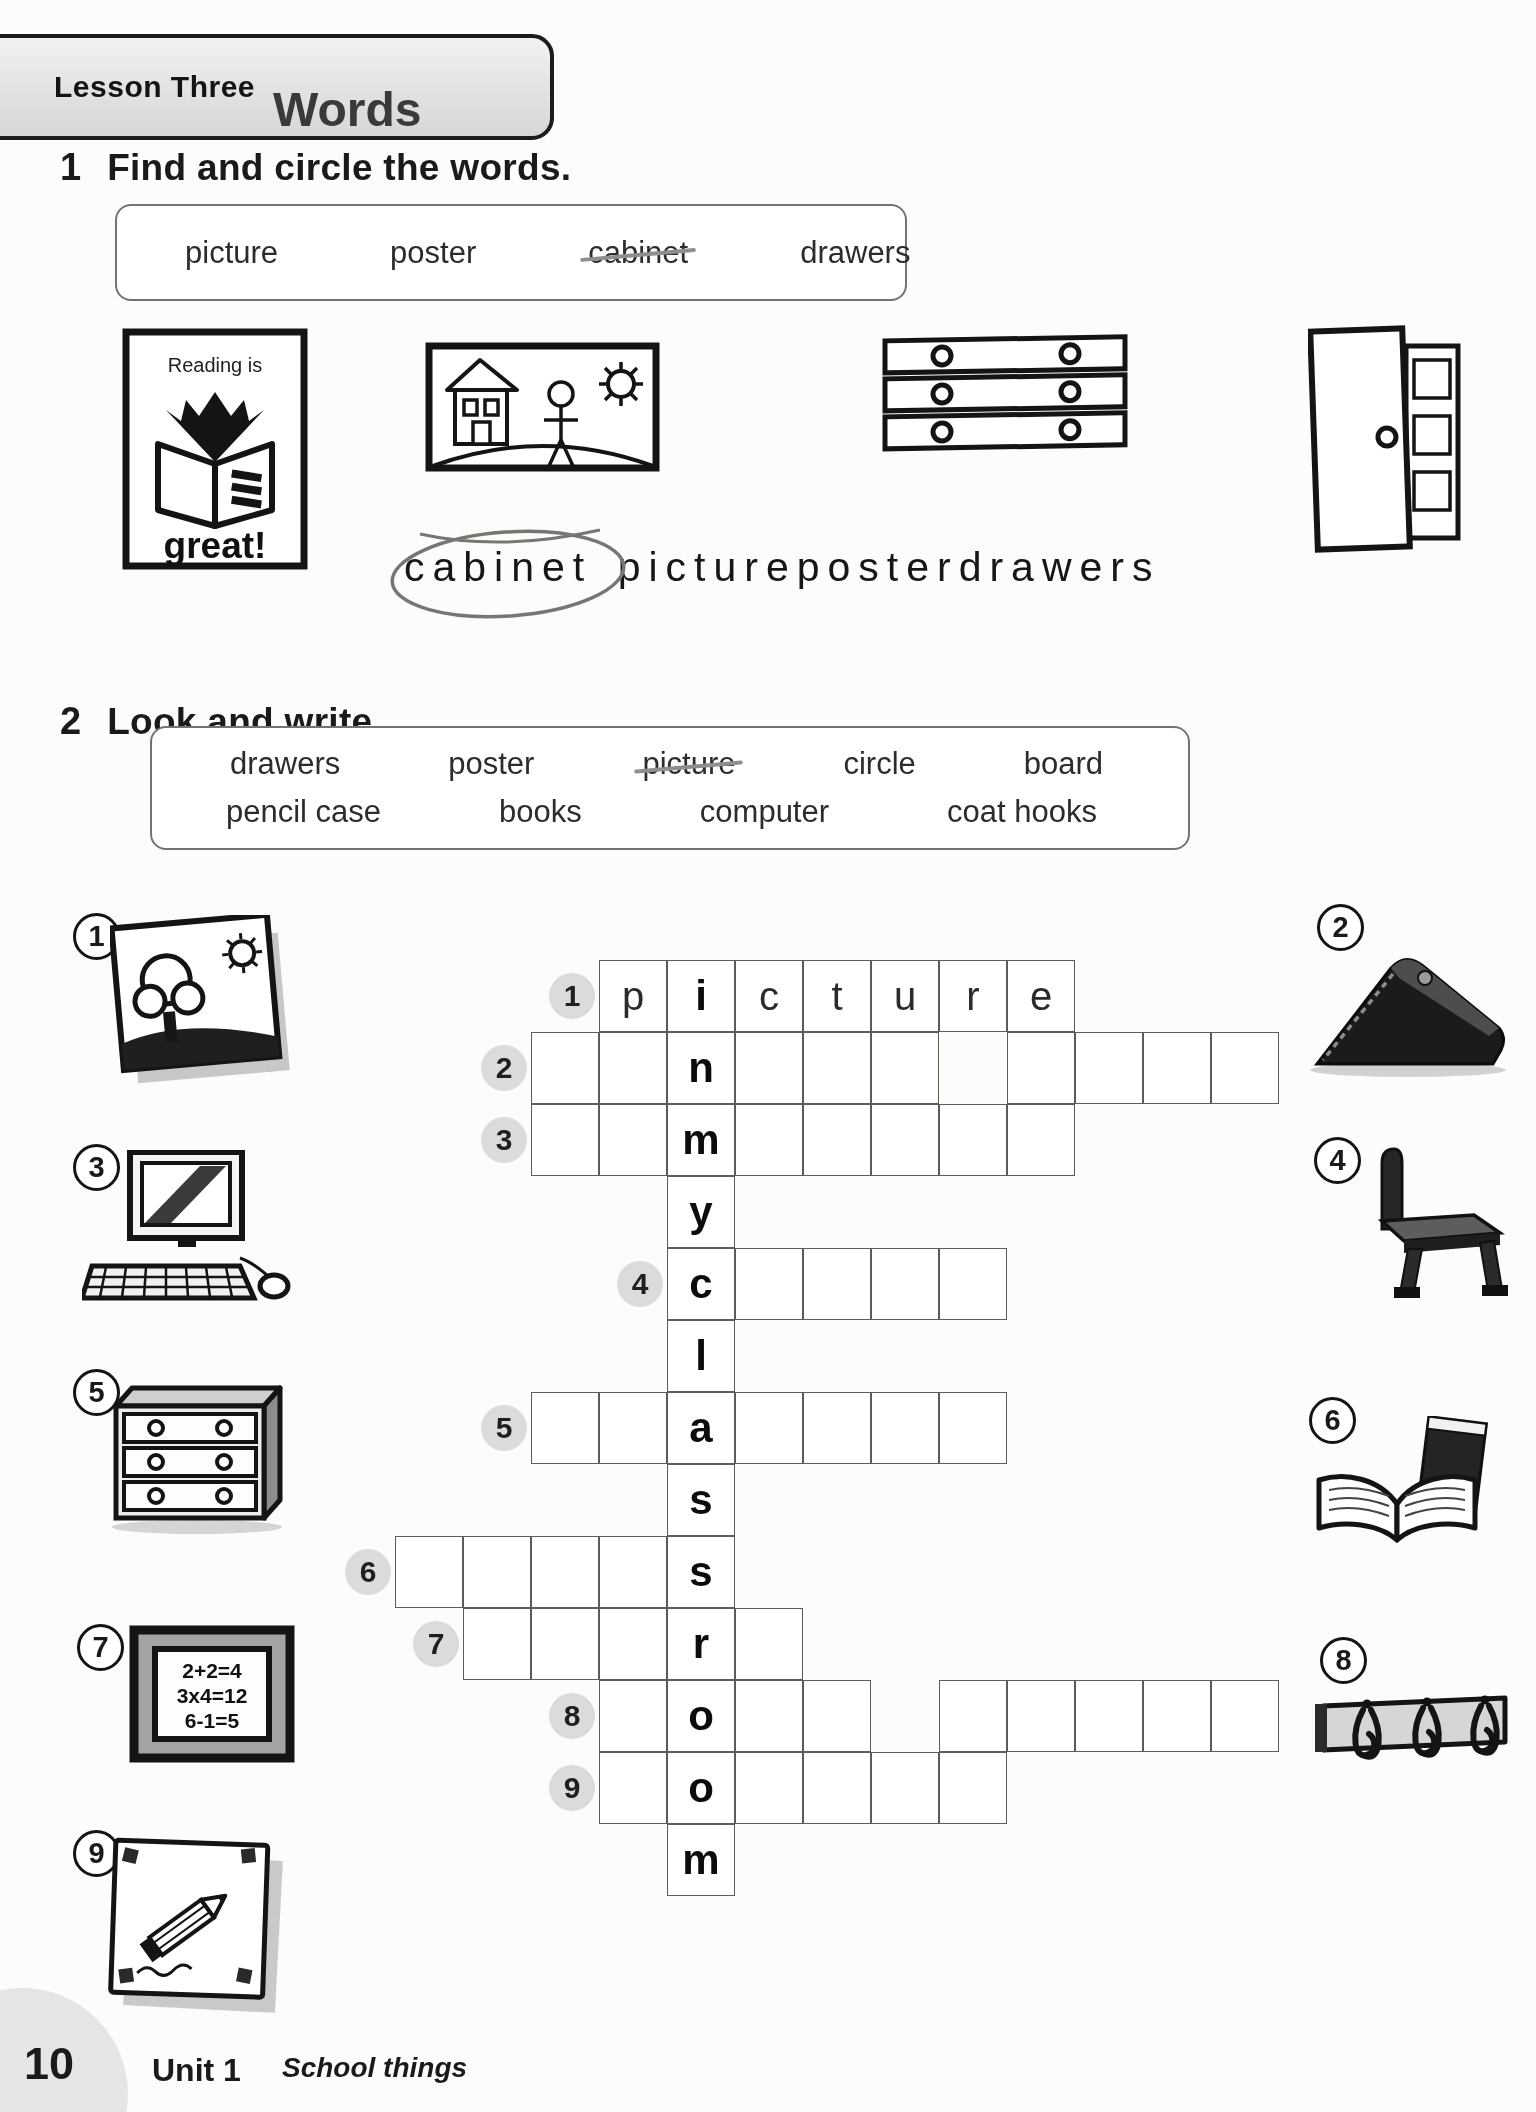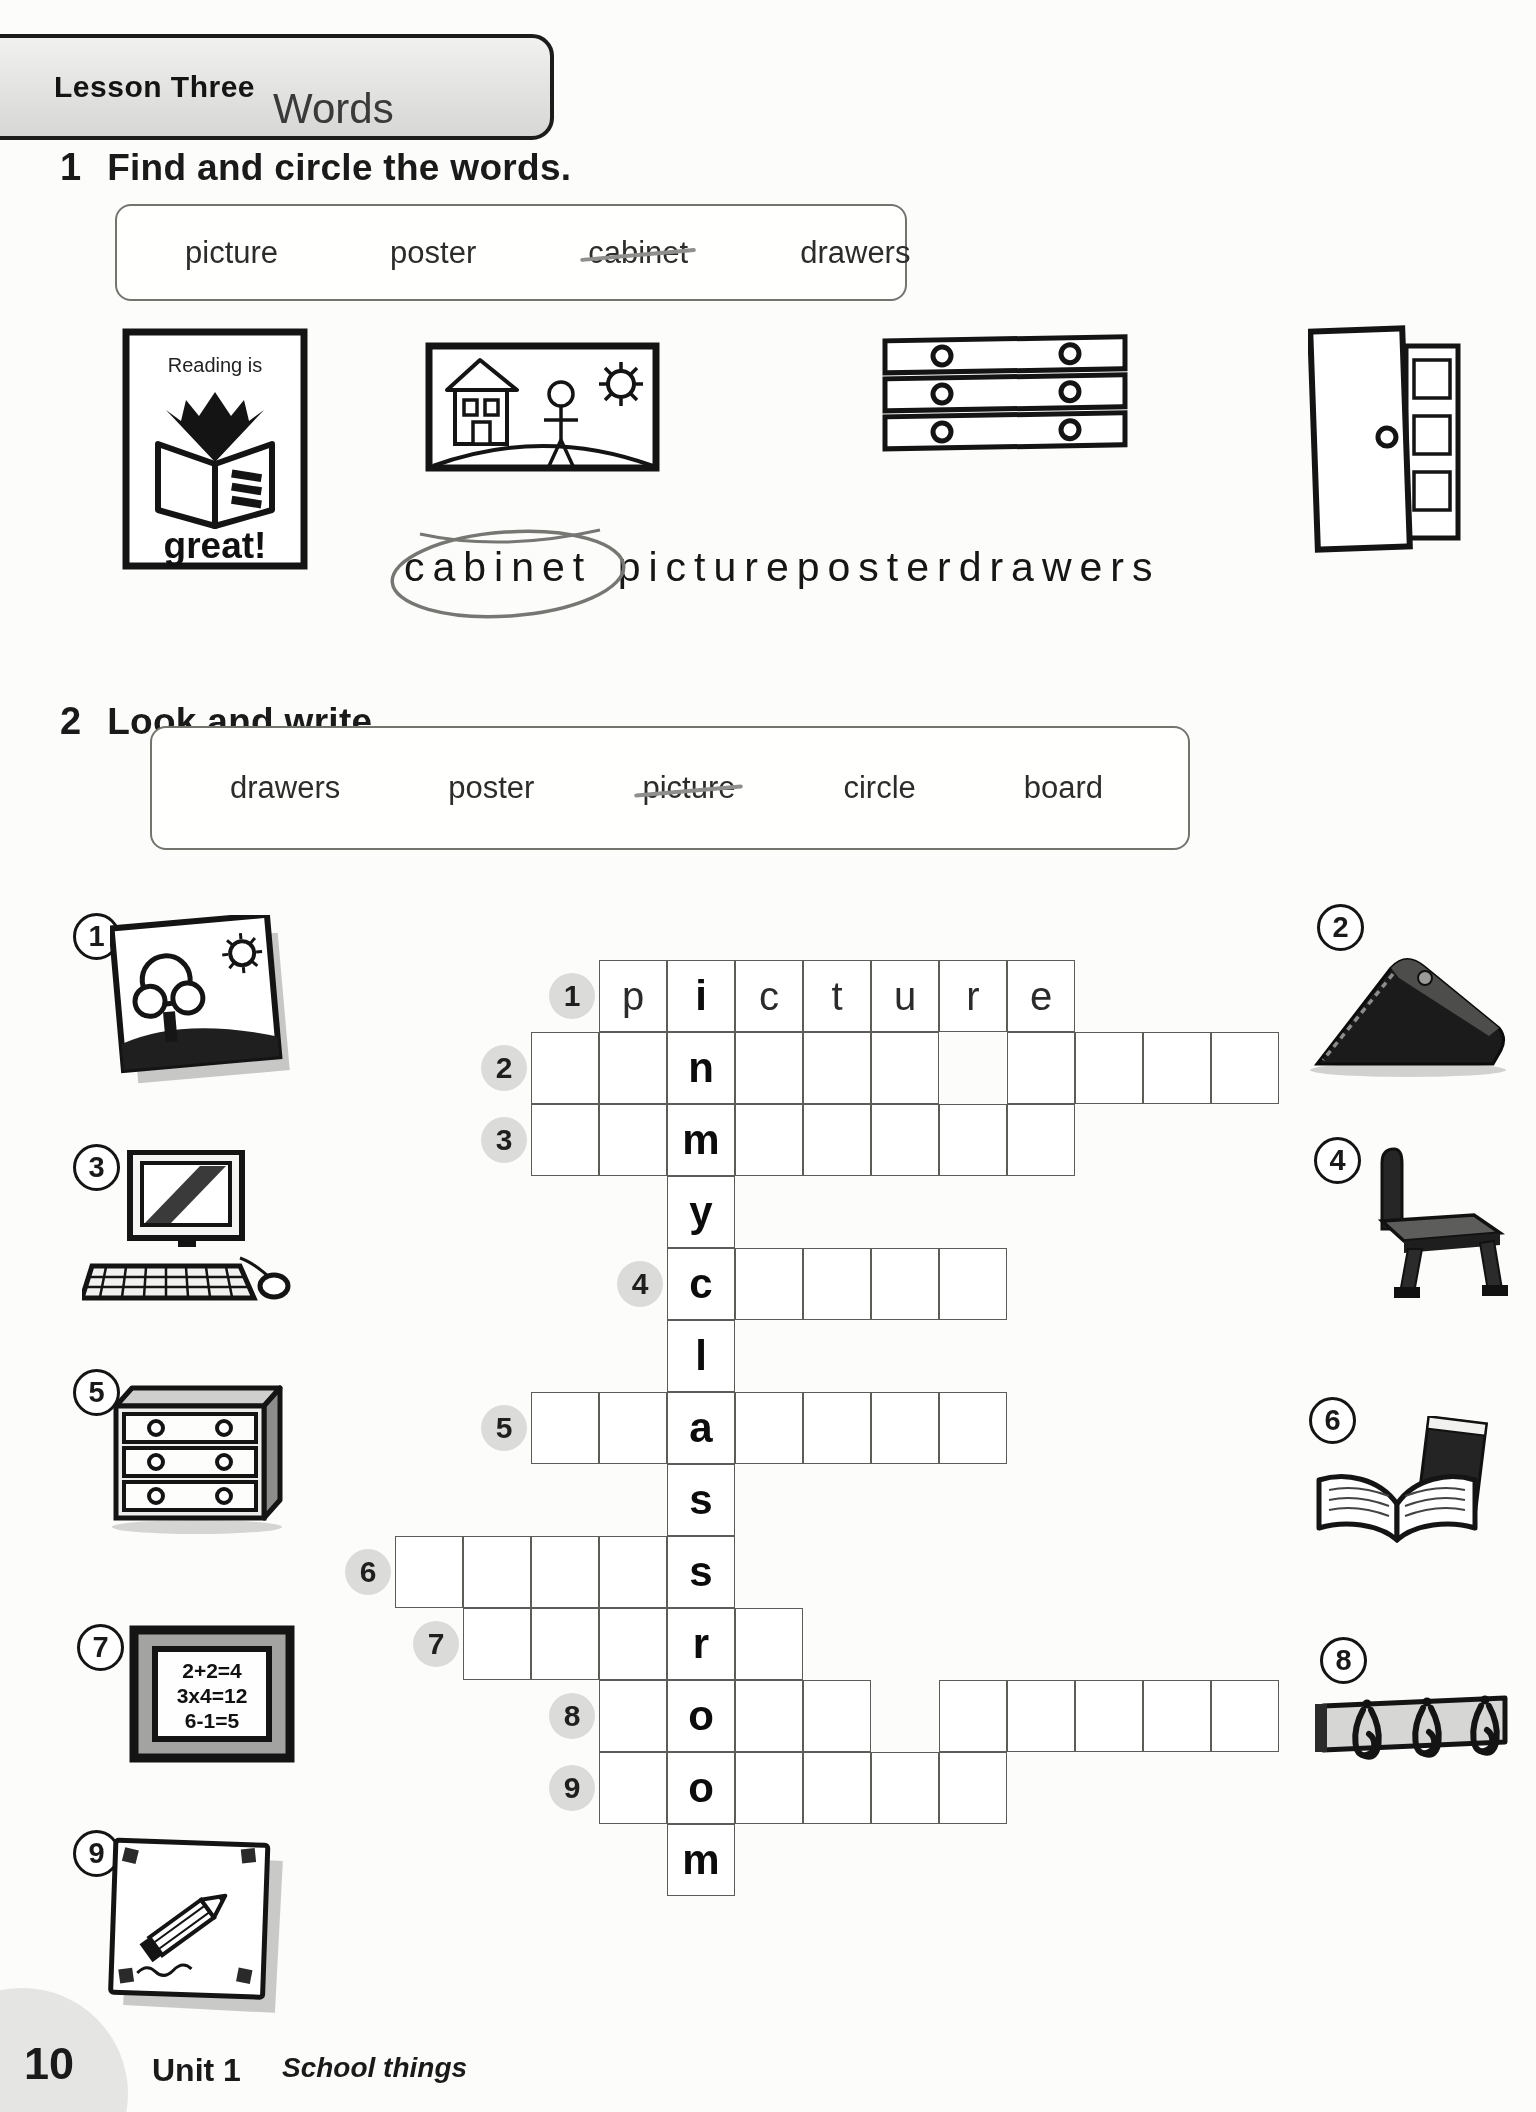--- a/index.html
+++ b/index.html
@@ -11,21 +11,21 @@
   .abs{position:absolute;}
 
   
   .title-box{
     left:-26px;top:34px;width:580px;height:106px;box-sizing:border-box;
     background:linear-gradient(180deg,#f1f1ef 0%,#e2e2e0 55%,#d7d7d5 100%);
     border:4px solid #1c1c1c;border-radius:22px;
     display:flex;align-items:center;padding-left:76px;gap:18px;
   }
   .title-main{font-size:30px;font-weight:800;letter-spacing:.5px;color:#141414;}
-  .title-sub{font-size:42px;font-weight:400;color:#3a3a3a;margin-top:44px;}
+  .title-sub{font-size:48px;font-weight:700;color:#3a3a3a;margin-top:44px;}
 
   
   .ex-head{display:flex;gap:26px;align-items:baseline;}
   .ex-num{font-size:38px;font-weight:800;}
   .ex-text{font-size:37px;font-weight:800;letter-spacing:.3px;}
 
   
   .wordbank{
     border:2.5px solid #74746f;border-radius:16px;background:#fffffe;
     box-sizing:border-box;color:#2c2c2c;
@@ -186,20 +186,26 @@
   <span class="ex-text">Look and write.</span>
 </div>
 
 <div class="abs wordbank" id="wb2">
   <div class="wb-row">
       <span class="wb-word">drawers</span>
       <span class="wb-word">poster</span>
       <span class="wb-word struck">picture</span>
       <span class="wb-word">circle</span>
       <span class="wb-word">board</span>
+    </div>
+  <div class="wb-row">
+      <span class="wb-word">pencil case</span>
+      <span class="wb-word">books</span>
+      <span class="wb-word">computer</span>
+      <span class="wb-word">coat hooks</span>
     </div>
 </div>
 
 <div class="abs" id="crossword" style="left:0;top:0;width:1536px;height:2112px;">
     <div class="cw-cell written" style="left: 599px; top: 960px;">p</div>
     <div class="cw-cell filled-col" style="left: 667px; top: 960px;">i</div>
     <div class="cw-cell written" style="left: 735px; top: 960px;">c</div>
     <div class="cw-cell written" style="left: 803px; top: 960px;">t</div>
     <div class="cw-cell written" style="left: 871px; top: 960px;">u</div>
     <div class="cw-cell written" style="left: 939px; top: 960px;">r</div>

